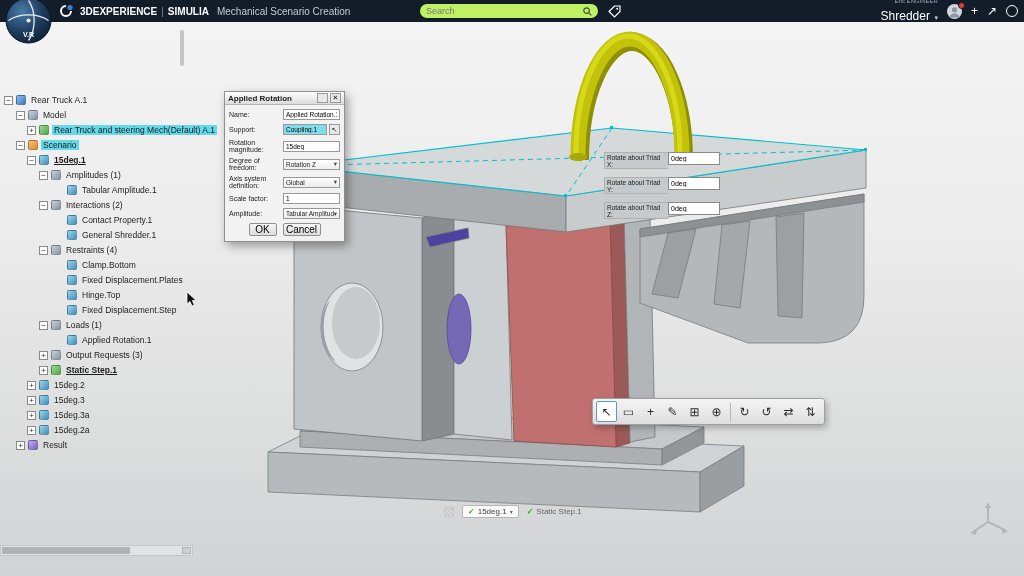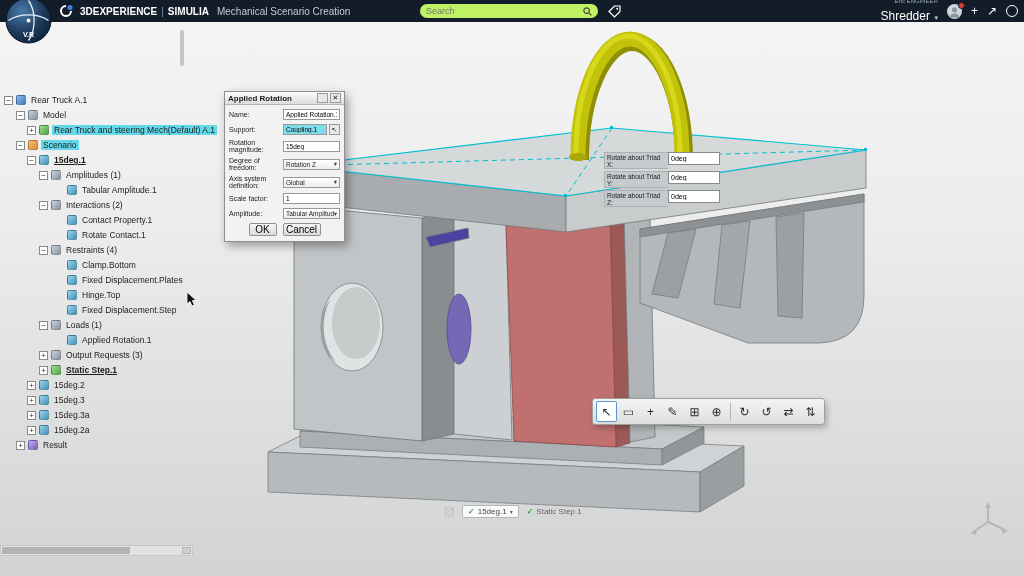--- a/index.html
+++ b/index.html
@@ -73,21 +73,21 @@
   .car{font-size:6px;color:#444;flex:none}
   .pickb{width:11px;height:11px;border:1px solid #999;background:#e8e8e8;font-size:7px;line-height:10px;
          text-align:center;cursor:pointer}
   .dbuttons{display:flex;justify-content:center;gap:6px;margin-top:2px}
   .dbtn2{height:13px;border:1px solid #8f8f8f;background:linear-gradient(#f6f6f6,#dcdcdc);
          border-radius:2px;font-size:10px;font-family:inherit;cursor:pointer}
   .dok{width:28px}.dcancel{width:38px}
 
   
   .rot-overlay{position:absolute;left:604px;top:152px;z-index:30}
-  .rrow{display:flex;margin-bottom:2px;height:17px}
+  .rrow{display:flex;margin-bottom:8px;height:17px}
   .rlabel{width:64px;background:rgba(198,202,205,.92);font-size:6.5px;display:flex;align-items:center;
           padding:0 2px;color:#1a1a1a;border:1px solid rgba(150,150,150,.5);border-right:none}
   .rinput{width:52px;height:13px;border:1px solid #8a8a8a;background:#fff;font-size:7px;padding:0 2px;font-family:inherit}
 
   
   .vtoolbar{position:absolute;left:592px;top:398px;display:flex;align-items:center;gap:1px;padding:2px 3px;
             background:linear-gradient(#f4f4f4,#dedede);border:1px solid #9f9f9f;border-radius:3px;
             box-shadow:2px 3px 6px rgba(0,0,0,.25);z-index:30}
   .vbtn{width:21px;height:21px;display:flex;align-items:center;justify-content:center;font-size:12px;
         color:#2b2b2b;border:1px solid transparent;border-radius:2px;cursor:pointer}
@@ -282,21 +282,21 @@
       <span class="tlabel">Interactions (2)</span>
     </div>
   <div class="trow lv4">
       <span class="exp n"></span>
       <span class="ti i-b"></span>
       <span class="tlabel">Contact Property.1</span>
     </div>
   <div class="trow lv4">
       <span class="exp n"></span>
       <span class="ti i-b"></span>
-      <span class="tlabel">Rotate Contact.1</span>
+      <span class="tlabel">General Shredder.1</span>
     </div>
   <div class="trow lv3">
       <span class="exp m"></span>
       <span class="ti i-f"></span>
       <span class="tlabel">Restraints (4)</span>
     </div>
   <div class="trow lv4">
       <span class="exp n"></span>
       <span class="ti i-b"></span>
       <span class="tlabel">Clamp.Bottom</span>

